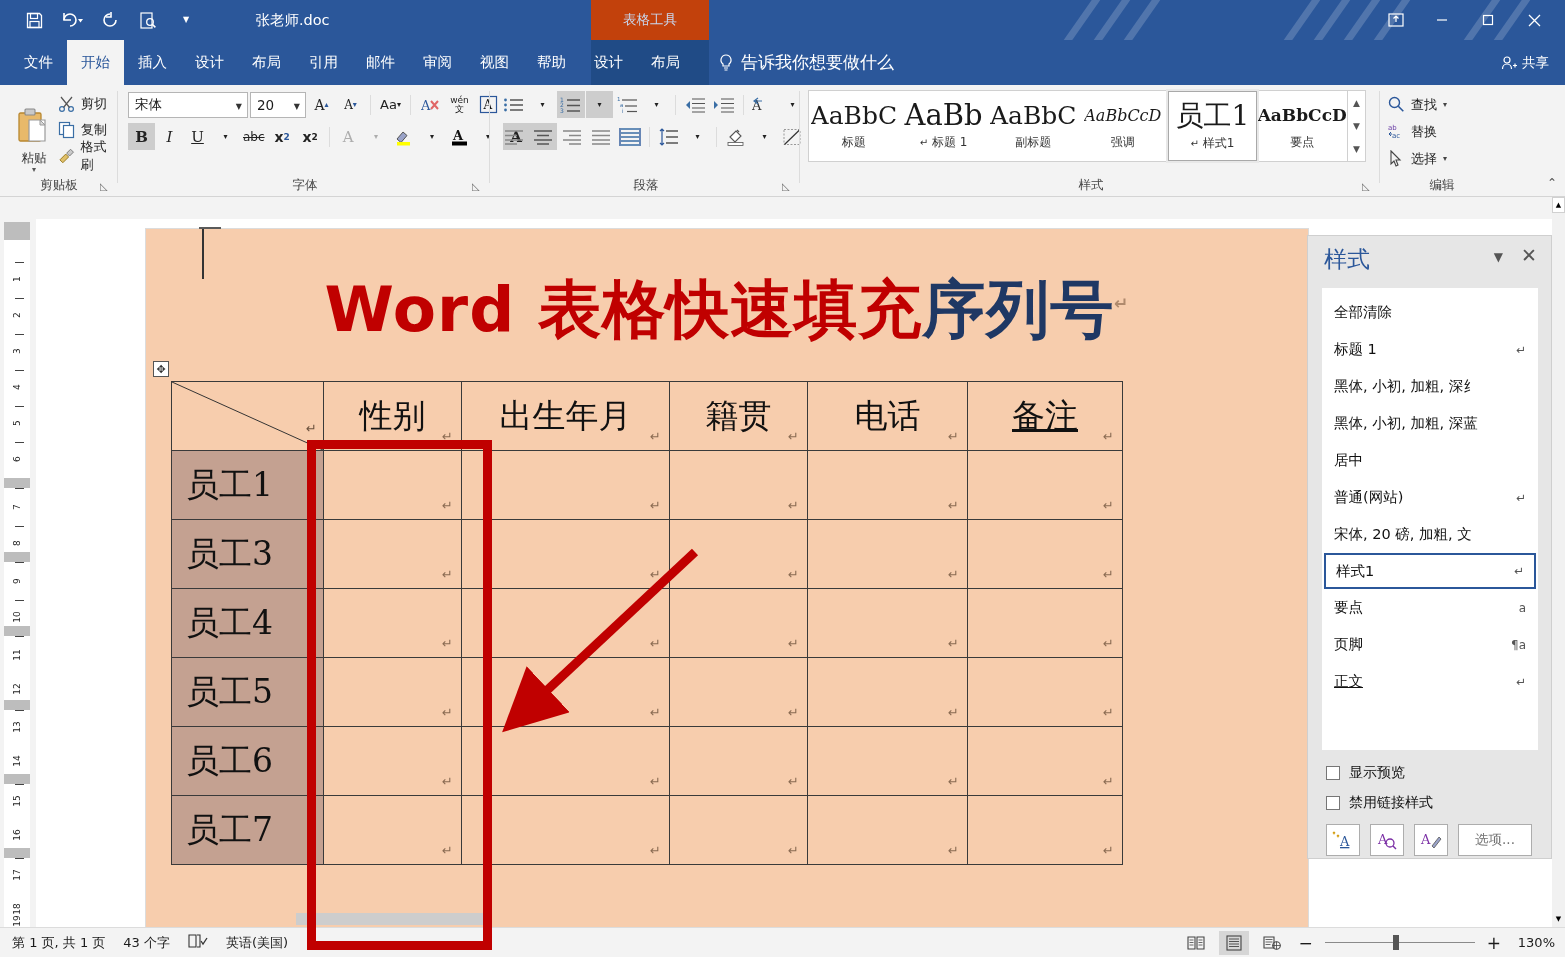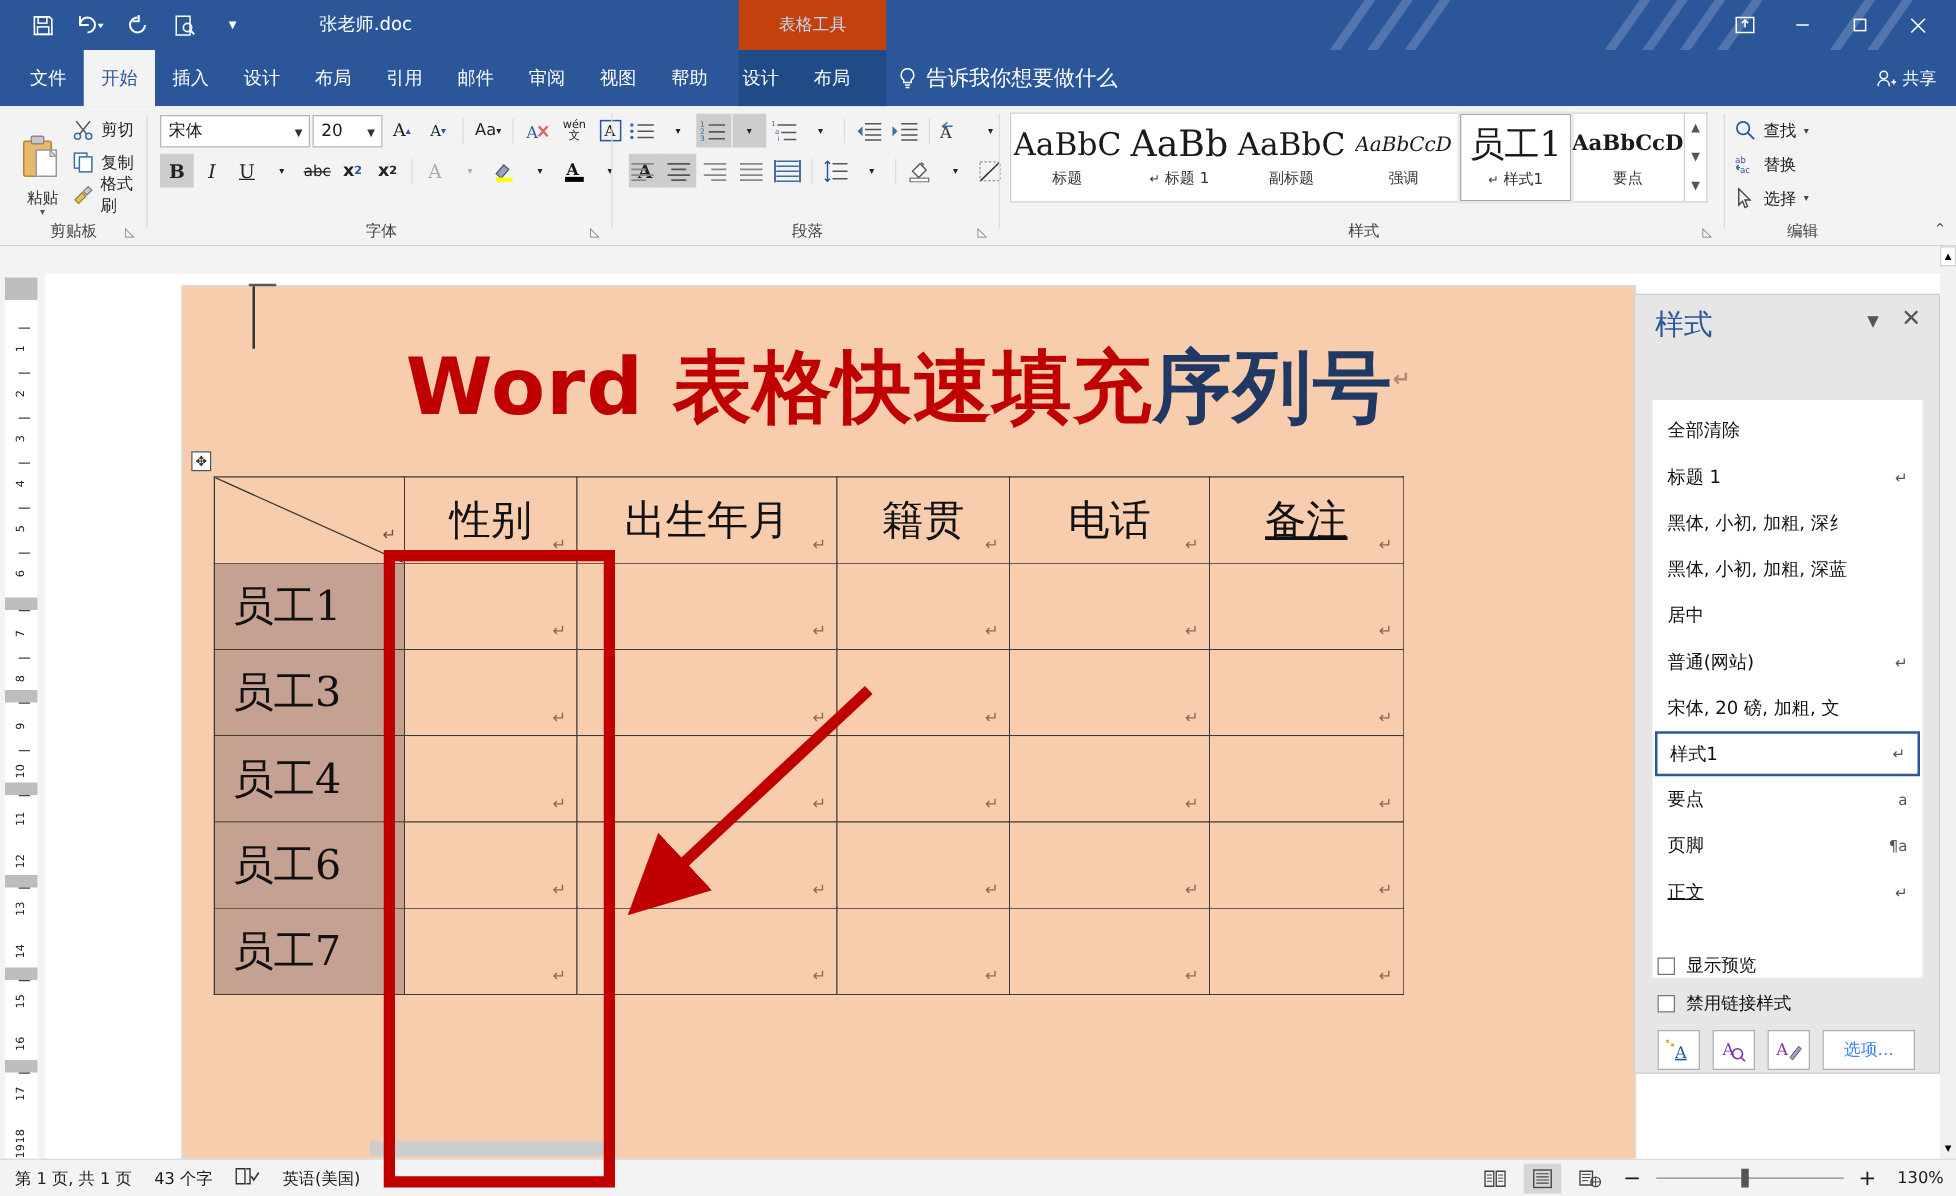--- a/index.html
+++ b/index.html
@@ -153,32 +153,32 @@
       border:9px solid #c00000; z-index:30; }
   .arrow { position:absolute; left:490px; top:540px; z-index:30; }
 
   
   .pane { position:absolute; left:1307px; top:235px; width:245px; height:624px;
       background:#e6e6e6; border:1px solid #cfcfcf; z-index:40; }
   .pane-hd { position:absolute; left:0; top:0; width:100%; height:44px; }
   .pane-title { position:absolute; left:16px; top:8px; font-size:23px; color:#2b579a; }
   .pane-car { position:absolute; right:48px; top:14px; font-size:12px; color:#555; }
   .pane-x { position:absolute; right:14px; top:8px; font-size:19px; color:#555; }
-  .pane-list { position:absolute; left:14px; top:52px; width:216px; height:462px; background:#fff; padding:6px 0;margin-top:32px; }
+  .pane-list { position:absolute; left:14px; top:52px; width:216px; height:462px; background:#fff; padding:6px 0; }
   .pitem { height:37px; display:flex; align-items:center; padding:0 12px; font-size:14.5px; color:#111;
       justify-content:space-between; }
   .pitem.selected { border:2px solid #2b579a; height:36px; margin:0 2px; padding:0 10px;}
   .pmark { font-size:12px; color:#555; }
   .pchecks { position:absolute; left:18px; top:522px; }
   .chk { display:flex; align-items:center; gap:9px; height:30px; font-size:14px; color:#111; }
   .chkbox { width:14px; height:14px; border:1px solid #767676; background:#fff; }
   .pbtns { position:absolute; left:18px; top:588px; display:flex; align-items:center; gap:10px;}
   .pbtn { width:34px; height:32px; border:1px solid #adadad; background:#fff;
       display:flex; align-items:center; justify-content:center; }
-  .pbtn.wide { width:74px; font-size:13.5px; color:#3b82f6; }
+  .pbtn.wide { width:74px; font-size:13.5px; color:#737373; }
 
   
   .vscroll { position:absolute; right:0; top:197px; width:13px; height:730px; background:#f1f1f1; }
   .vs-up { position:absolute; left:0; top:0; width:13px; height:16px; background:#fff;
       border:1px solid #d0d0d0; display:flex; align-items:center; justify-content:center; font-size:7px;}
   .vs-dn { position:absolute; left:0; bottom:0; width:13px; height:16px; background:#f1f1f1;
       display:flex; align-items:center; justify-content:center; font-size:7px;}
   .hscroll { position:absolute; left:36px; bottom:32px; width:1200px; height:12px; }
   .hs-thumb { position:absolute; left:260px; top:0; width:196px; height:12px; background:#cdcdcd; }
 
@@ -768,20 +768,38 @@
                   <span class="cp">↵</span>
                 </td>
             <td class="c4">
                   <span class="cp">↵</span>
                 </td>
             <td class="c5">
                   <span class="cp">↵</span>
                 </td>
           </tr>
           <tr>
+            <td class="c0 sel">员工5</td>
+            <td class="c1">
+                  <span class="cp">↵</span>
+                </td>
+            <td class="c2">
+                  <span class="cp">↵</span>
+                </td>
+            <td class="c3">
+                  <span class="cp">↵</span>
+                </td>
+            <td class="c4">
+                  <span class="cp">↵</span>
+                </td>
+            <td class="c5">
+                  <span class="cp">↵</span>
+                </td>
+          </tr>
+          <tr>
             <td class="c0 sel">员工6</td>
             <td class="c1">
                   <span class="cp">↵</span>
                 </td>
             <td class="c2">
                   <span class="cp">↵</span>
                 </td>
             <td class="c3">
                   <span class="cp">↵</span>
                 </td>

